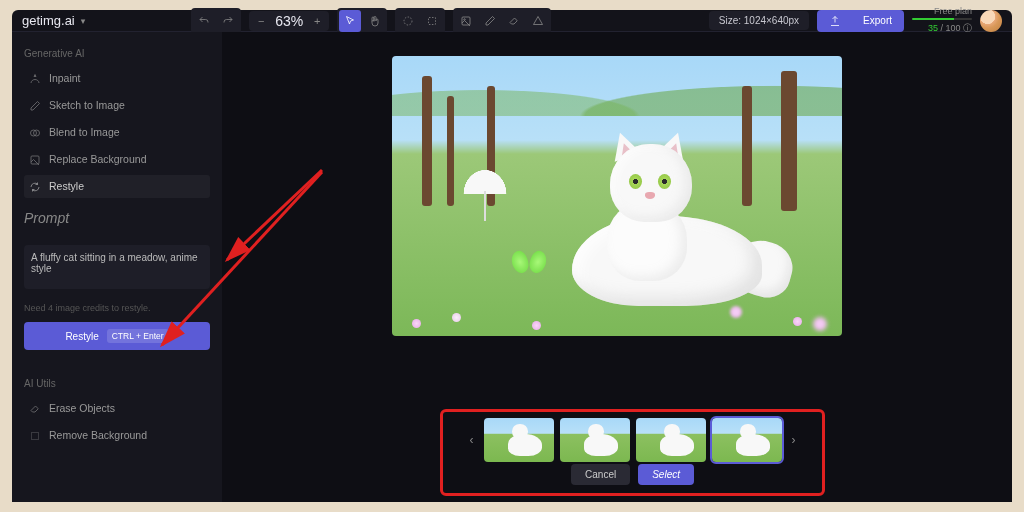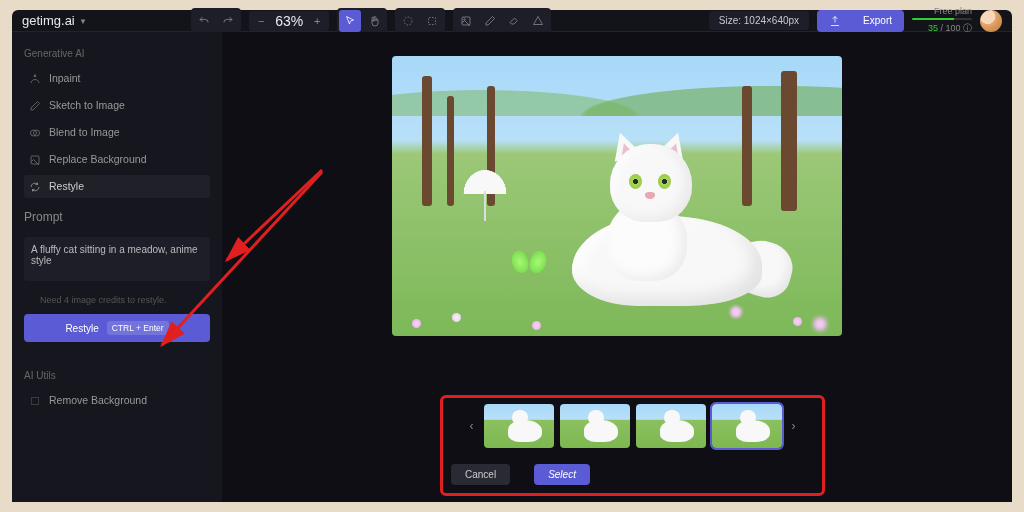--- a/index.html
+++ b/index.html
@@ -23,23 +23,23 @@
   .plan .ct { color: #888; }
   .plan .ct b { color: #3c3; font-weight: normal; }
   .avatar { width: 22px; height: 22px; border-radius: 50%; background: radial-gradient(circle at 35% 30%, #f8d8b8 35%, #e8a878 36%, #d89858 55%, #c08040); }
   .body { flex: 1; display: flex; overflow: hidden; }
   .sidebar { width: 210px; background: #16161e; padding: 10px 12px; display: flex; flex-direction: column; gap: 4px; overflow: hidden; }
   .sec-title { font-size: 10px; color: #666; margin: 6px 0 4px; }
   .nav-item { display: flex; align-items: flex-start; gap: 8px; padding: 5px 4px; border-radius: 3px; cursor: pointer; color: #999; font-size: 10.5px; }
   .nav-item.active { background: #202028; color: #ccc; }
   .nav-item .ic { width: 13px; height: 13px; display: inline-flex; align-items: center; justify-content: center; opacity: 0.7; }
   .prompt-box { margin-top: 8px; }
-  .prompt-label { font-size: 12px; color: #888; margin-bottom: 13px; }
+  .prompt-label { font-size: 14px; color: #888; margin-bottom: 19px; font-style: italic; }
   .prompt-ta { background: #1e1e28; border: none; color: #bbb; font-size: 10px; padding: 7px; border-radius: 4px; width: 100%; height: 44px; resize: none; font-family: inherit; }
-  .credits-note { font-size: 9px; color: #555; margin: 8px 16px 5px; }
+  .credits-note { font-size: 9px; color: #555; margin: 8px 0 5px; }
   .restyle-btn { background: #5b5bd6; color: #fff; padding: 7px; border-radius: 4px; display: flex; align-items: center; justify-content: center; gap: 8px; cursor: pointer; font-size: 10px; }
   .restyle-btn .kbd { background: rgba(255,255,255,0.15); padding: 2px 5px; border-radius: 3px; font-size: 8.5px; }
   .canvas-area { flex: 1; background: #0e0e14; display: flex; flex-direction: column; align-items: center; position: relative; padding-top: 24px; }
   .canvas-img { width: 450px; height: 280px; border-radius: 4px; background: linear-gradient(180deg,#a8d8f8 0%,#b8e0f8 30%,#9cc878 35%,#7cb858 100%); position: relative; overflow: hidden; }
   .tree { position: absolute; width: 10px; background: #6b4830; border-radius: 3px; }
   .t1 { left: 30px; top: 20px; height: 130px; }
   .t2 { left: 55px; top: 40px; height: 110px; width: 7px; }
   .t3 { left: 95px; top: 30px; height: 120px; width: 8px; }
   .t4 { right: 45px; top: 15px; height: 140px; width: 16px; }
   .t5 { right: 90px; top: 30px; height: 120px; width: 10px; }
@@ -64,21 +64,21 @@
   .bw { position:absolute; width:16px; height:22px; background: radial-gradient(ellipse,#a8f878,#6cd840); border-radius:60% 40% 55% 45%; }
   .bw.l { left:0; transform:rotate(-25deg); } .bw.r { right:0; transform:rotate(25deg) scaleX(-1); }
   .flower { position:absolute; width:9px; height:9px; background: radial-gradient(circle,#f8d8f8,#e8a8e8); border-radius:50%; filter: blur(0.5px); }
   .thumbs-wrap { position: absolute; left: 218px; bottom: 6px; width: 385px; border: 3px solid #e02020; border-radius: 6px; padding: 6px 8px 8px; }
   .thumbs-row { display: flex; align-items: center; justify-content: center; gap: 6px; }
   .nav-arrow { color: #888; cursor: pointer; padding: 0 4px; font-size: 12px; }
   .thumb { width: 70px; height: 44px; border-radius: 4px; background: linear-gradient(180deg,#a8d8f8 0%,#b8e0f8 35%,#8cc060 36%,#7cb850); position: relative; cursor: pointer; overflow: hidden; }
   .thumb.sel { outline: 2px solid #5b5bd6; }
   .th-cat { position:absolute; left:24px; top:16px; width:34px; height:22px; background:#f8f8f8; border-radius:45% 50% 40% 35%; }
   .th-head { position:absolute; left:28px; top:6px; width:16px; height:15px; background:#f8f8f8; border-radius:48%; }
-  .btn-row { display: flex; justify-content: flex-start; gap: 24px; margin-top: 16px; }
+  .btn-row { display: flex; justify-content: center; gap: 8px; margin-top: 2px; }
   .btn { padding: 5px 14px; border-radius: 4px; font-size: 10px; cursor: pointer; }
   .btn-cancel { background: #2a2a34; color: #ccc; }
   .btn-select { background: #5b5bd6; color: #fff; font-style: italic; }
   .arrow-overlay { position: absolute; pointer-events: none; z-index: 50; }
   svg.ic-svg { width: 12px; height: 12px; stroke: currentColor; fill: none; stroke-width: 1.6; }
 </style>
 </head>
 <body>
 
 <div class="app">
@@ -229,20 +229,28 @@
         <textarea class="prompt-ta" style="">A fluffy cat sitting in a meadow, anime style</textarea>
       </div>
       <div class="credits-note">Need 4 image credits to restyle.</div>
       <div class="restyle-btn">
         <span>Restyle</span>
         <span class="kbd">CTRL + Enter</span>
       </div>
 
       <div style="height:14px"></div>
       <div class="sec-title">AI Utils</div>
+      <div class="nav-item">
+          <span class="ic">
+            <svg class="ic-svg" viewBox="0 0 24 24">
+              <path d="M18 12l-6 6H7l-3-3 9-9 5 5z"></path>
+            </svg>
+          </span>
+          <span>Erase Objects</span>
+        </div>
       <div class="nav-item">
           <span class="ic">
             <svg class="ic-svg" viewBox="0 0 24 24">
               <rect x="5" y="5" width="14" height="14" stroke-dasharray="2 2"></rect>
             </svg>
           </span>
           <span>Remove Background</span>
         </div>
     </div>
 

